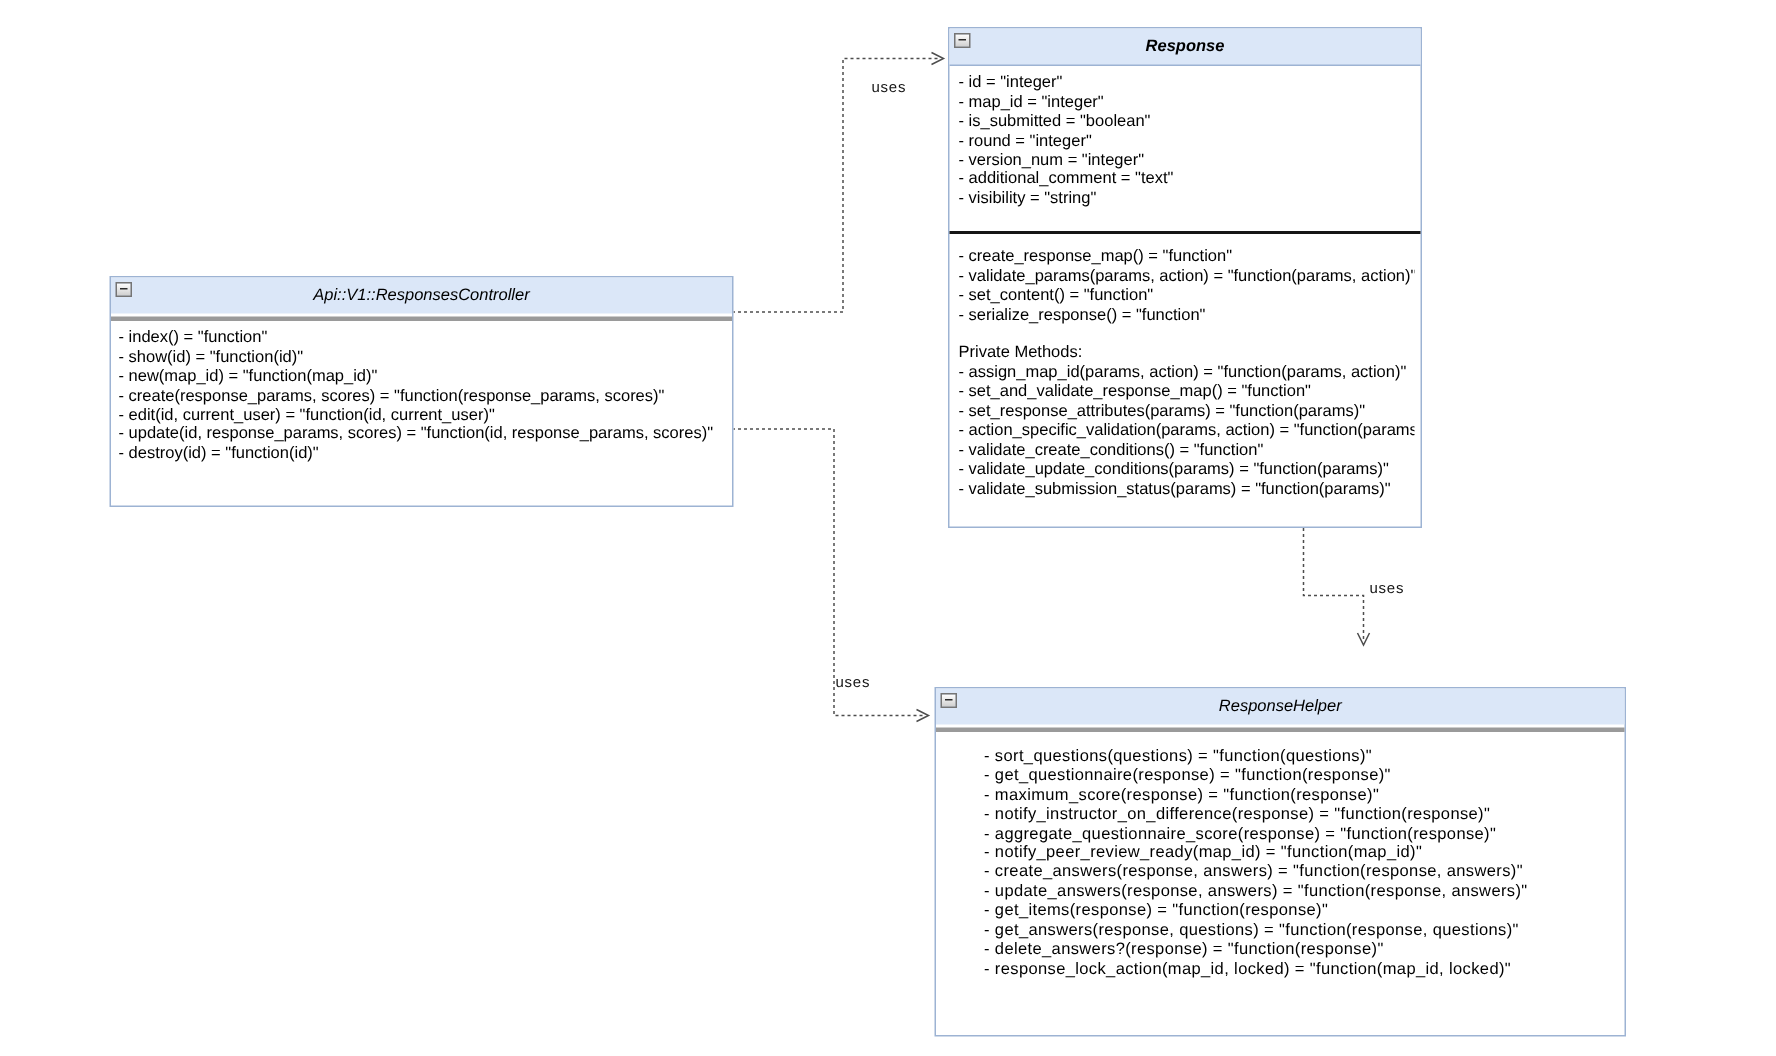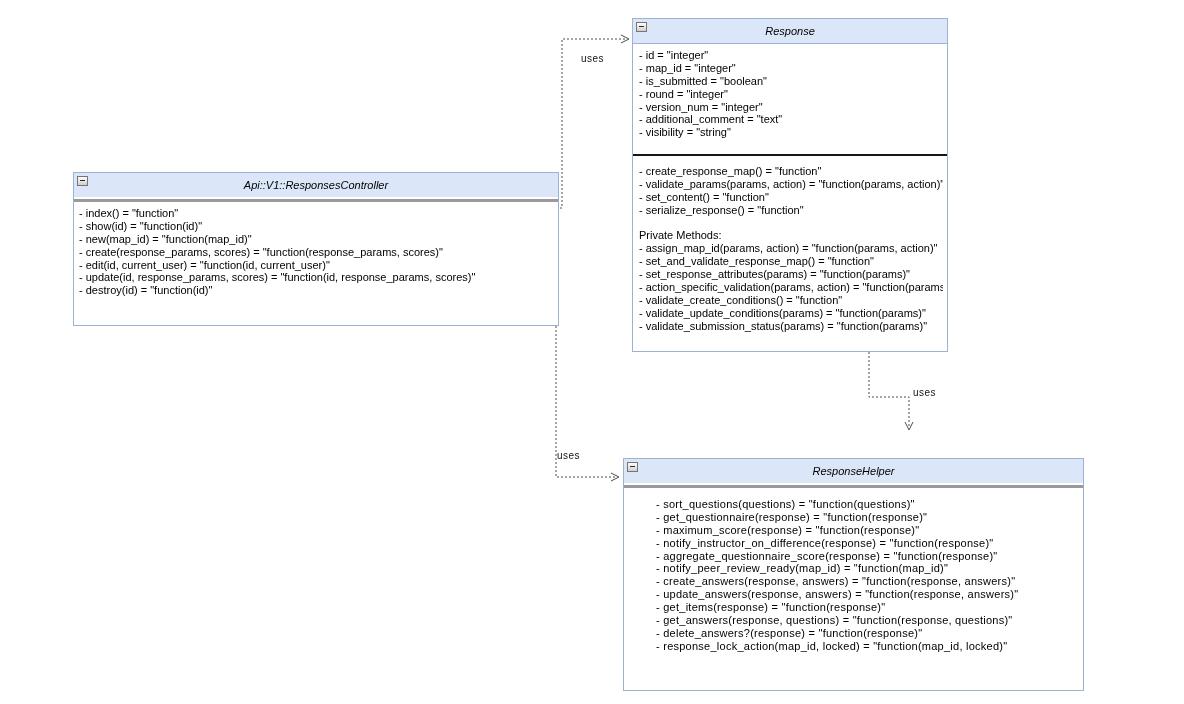--- a/index.html
+++ b/index.html
@@ -11,31 +11,31 @@
   }
   #canvas { position: relative; width: 1184px; height: 704px; background: #ffffff; }
 
   
   .uml {
     position: absolute;
     box-sizing: border-box;
     background: #ffffff;
     border: 1px solid #9db3d3;
   }
-  #box-controller { left: 73px;  top: 172px; width: 486px; height: 154px; }
+  #box-controller { left: 73px;  top: 184px; width: 416px; height: 154px; }
   #box-response   { left: 632px; top: 18px;  width: 316px; height: 334px; }
   #box-helper     { left: 623px; top: 458px; width: 461px; height: 233px; }
 
   .hdr {
     position: relative;
     height: 24px;
     background: #dbe7f8;
     display: flex; align-items: center; justify-content: center;
   }
-  #box-response .hdr { border-bottom: 1px solid #9db3d3; }
+  #box-response .hdr { border-bottom: 1px solid #9db3d3; font-weight: bold; }
   .hdr .title {
     font-size: 11px;
     font-style: italic;
     color: #000;
     white-space: nowrap;
   }
   .collapse {
     position: absolute; left: 3px; top: 3px;
     width: 11px; height: 10px;
     box-sizing: border-box;

